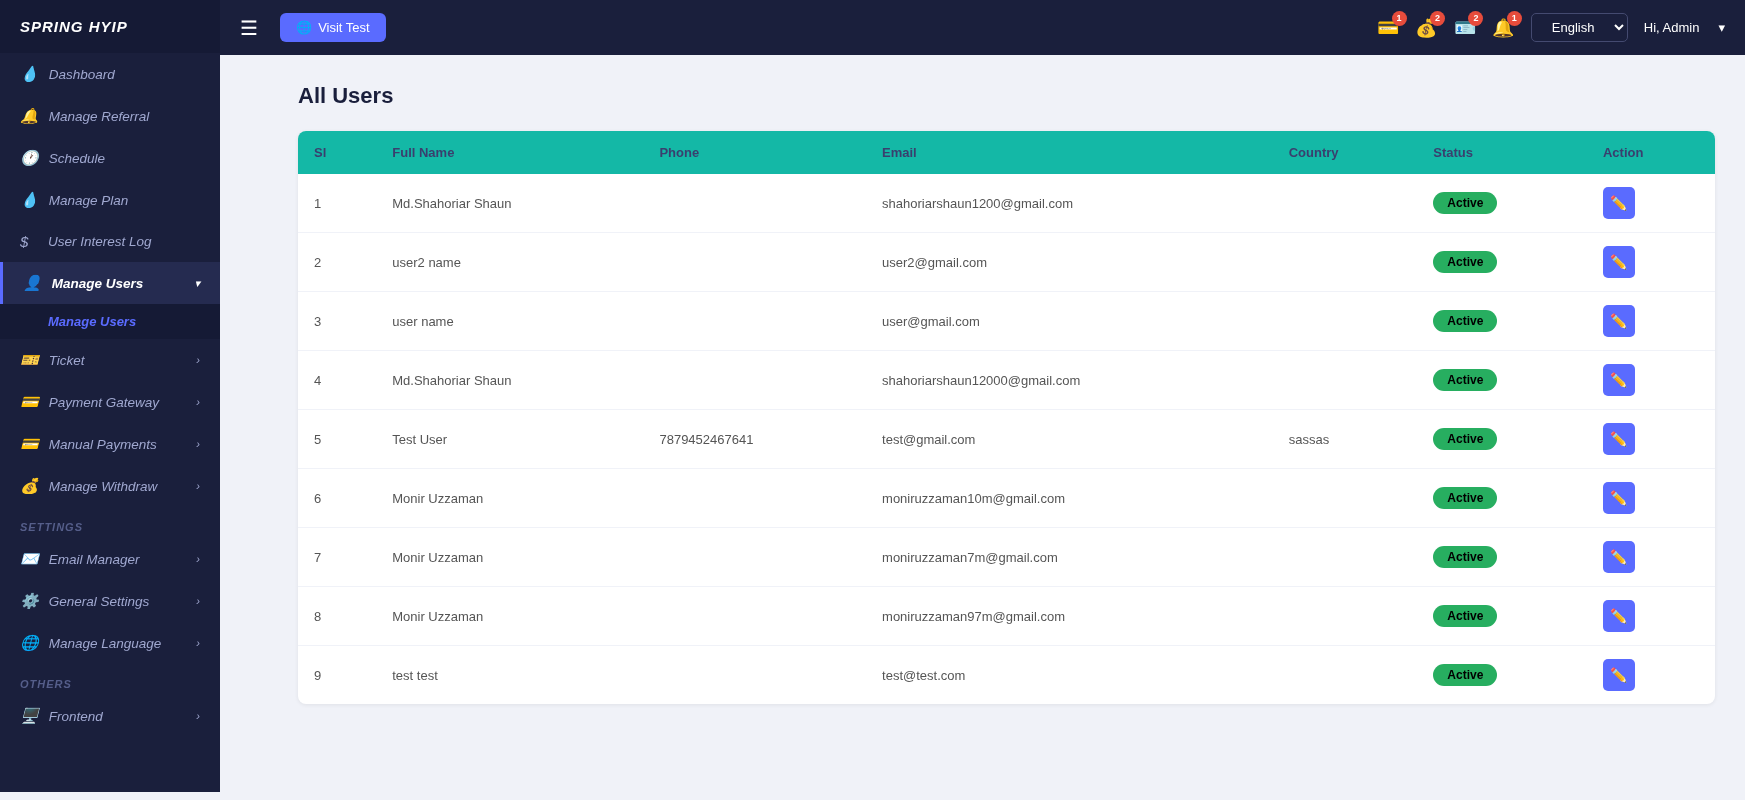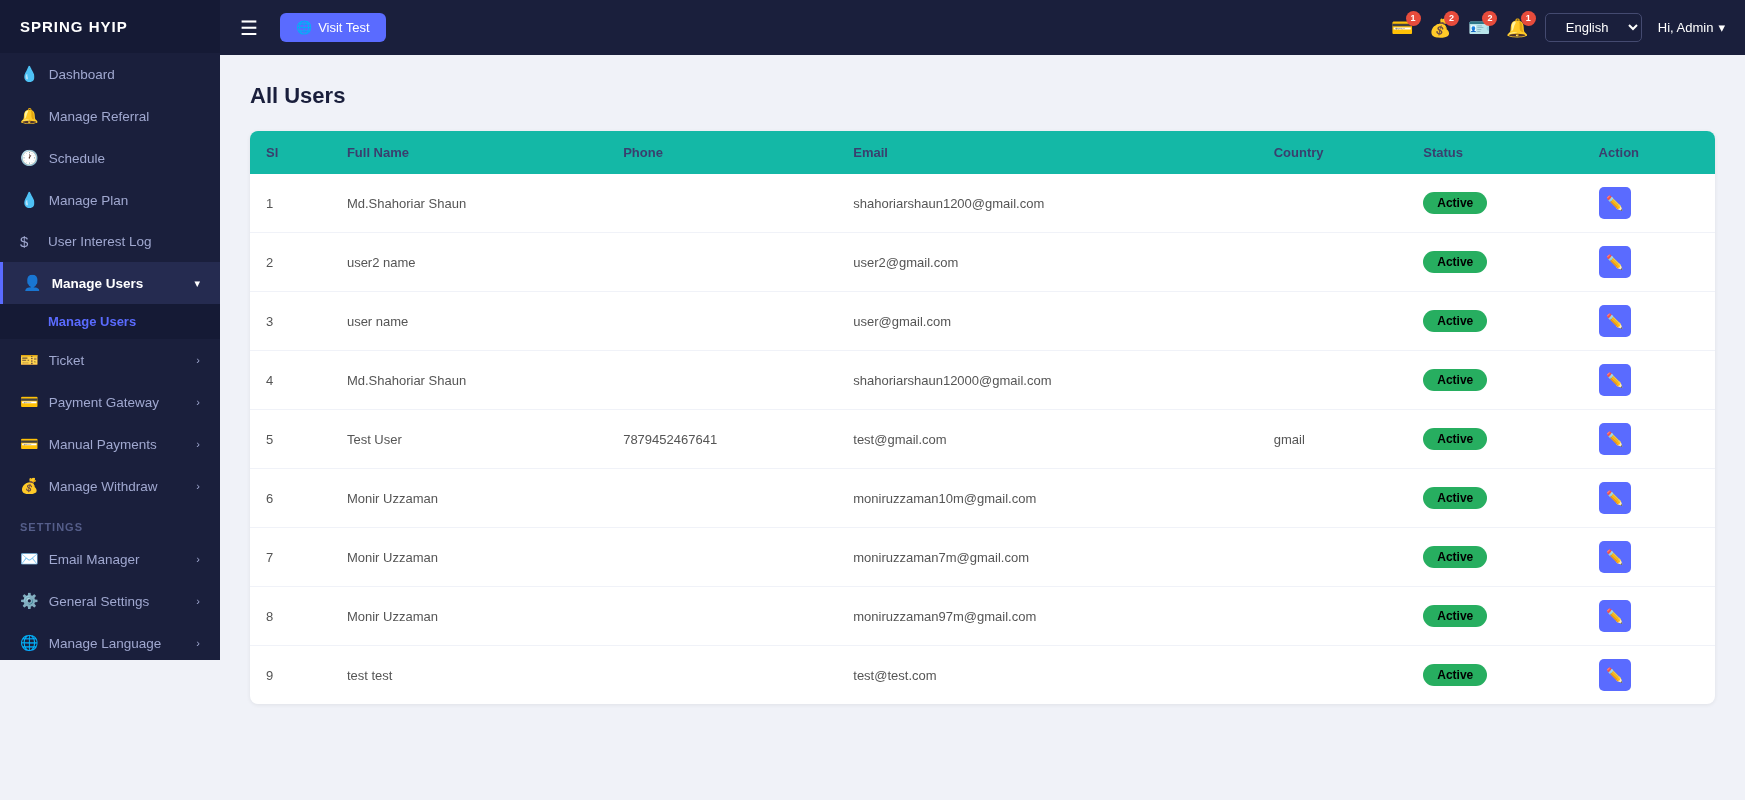--- a/index.html
+++ b/index.html
@@ -6,22 +6,23 @@
     body { font-family: 'Segoe UI', Arial, sans-serif; background: #f0f2f8; display: flex; height: 800px; overflow: hidden; }
 
     
     .sidebar {
       width: 220px;
       min-width: 220px;
       background: #1a1f3c;
       color: #a0a8d0;
       display: flex;
       flex-direction: column;
-      height: 660px;
+      height: 792px;
       overflow-y: auto;
+      font-style: italic;
     }
     .sidebar-logo {
       padding: 18px 20px;
       font-size: 15px;
       font-weight: 700;
       color: #fff;
       background: #151a35;
       letter-spacing: 1px;
     }
     .sidebar-item {
@@ -138,29 +139,30 @@
       cursor: pointer;
     }
     .admin-btn {
       background: transparent;
       border: none;
       color: #fff;
       font-size: 13px;
       cursor: pointer;
       display: flex;
       align-items: center;
-      gap: 5px;
+      gap: 19px;
     }
 
     
     .content {
       flex: 1;
       padding: 28px 30px;
       overflow-y: auto;
       background: #f0f2f8;
+      margin-left: 48px;
     }
     .page-title {
       font-size: 22px;
       font-weight: 700;
       color: #1a1f3c;
       margin-bottom: 22px;
     }
 
     
     .table-container {
@@ -405,21 +407,21 @@
     <td><span class="status-active">Active</span></td>
     <td>
       <button class="action-edit-btn">✏️</button>
     </td>
   </tr>
             <tr>
     <td>5</td>
     <td>Test User</td>
     <td>7879452467641</td>
     <td>test@gmail.com</td>
-    <td>gmail</td>
+    <td>sassas</td>
     <td><span class="status-active">Active</span></td>
     <td>
       <button class="action-edit-btn">✏️</button>
     </td>
   </tr>
             <tr>
     <td>6</td>
     <td>Monir Uzzaman</td>
     <td></td>
     <td>moniruzzaman10m@gmail.com</td>

